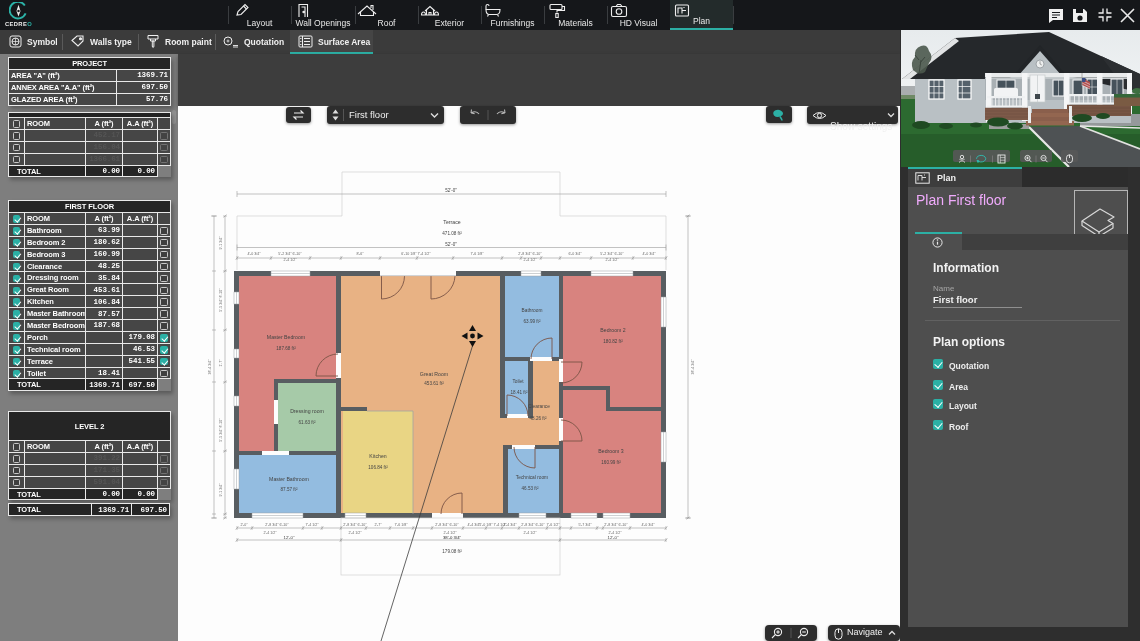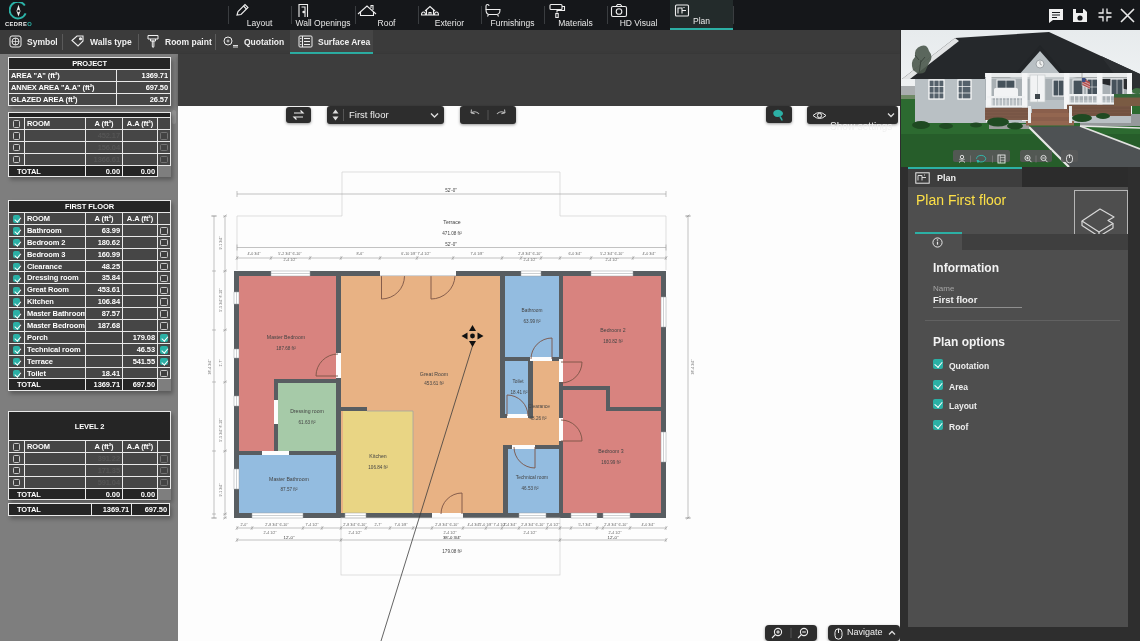--- a/index.html
+++ b/index.html
@@ -19,21 +19,21 @@
   #toolbar2 { left:0; top:30px; width:900px; height:24px; background:#3b3b3b; }
   .t2b { position:absolute; top:0; height:24px; color:#f0f0f0; font-size:8.5px; font-weight:bold; white-space:nowrap; }
   .t2sep { position:absolute; top:4px; width:1px; height:16px; background:#5a5a5a; }
   
   #sidebar { left:0; top:54px; width:178px; height:587px; background:#7e7e7e; }
   table.st { border-collapse:collapse; width:162px; table-layout:fixed; box-shadow:2px 3px 4px rgba(0,0,0,.28); }
   table.st td { border:1px solid #e9e9e9; color:#fff; font-size:7.5px; font-weight:bold; letter-spacing:-0.1px;
     padding:0 2px; height:11.9px; overflow:hidden; white-space:nowrap; background:#464646; }
   td.hdr { background:#252525 !important; text-align:center; font-size:9px; }
   td.tot { background:#252525 !important; }
-  td.num { text-align:right; }
+  td.num { text-align:right;font-family:Liberation Mono, monospace; }
   td.cbc { padding:0 !important; text-align:center; background:#464646; }
   .cb { display:inline-block; width:7.5px; height:7.5px; border:1px solid #c8c8c8;
     border-radius:1.5px; background:#3f3f3f; vertical-align:middle; position:relative; }
   .cb.on { background:#2bb0a5; border-color:#2bb0a5; }
   .cb.on:after { content:""; position:absolute; left:1.8px; top:0.2px; width:2.6px; height:4.6px;
     border:solid #fff; border-width:0 1.3px 1.3px 0; transform:rotate(40deg); }
   .dimtx { color:#555555 !important; }
   
   #band { left:178px; top:54px; width:722px; height:52px; background:#3d3d3d;
     box-shadow:0 2px 4px rgba(0,0,0,.35); }
@@ -241,21 +241,21 @@
       <tr>
             <td>AREA "A" (ft²)</td>
             <td class="num">1369.71</td>
           </tr>
       <tr>
             <td>ANNEX AREA "A.A" (ft²)</td>
             <td class="num">697.50</td>
           </tr>
       <tr>
             <td>GLAZED AREA (ft²)</td>
-            <td class="num">26.57</td>
+            <td class="num">57.76</td>
           </tr>
     </tbody>
       </table>
 
     <table class="st abs" style="left:8px;top:58px">
       <colgroup>
           <col style="width:16px">
           <col style="width:61px">
           <col style="width:37px">
           <col style="width:35px">
@@ -916,21 +916,21 @@
     <div class="abs" style="left:8px;top:137px;width:114px;height:20px;background:#3d3d3d;border-top:2.5px solid #2cb0a5">
       <svg class="abs" style="left:7px;top:3px" width="15" height="12" viewBox="0 0 15 12">
           <g stroke="#e8e8e8" stroke-width="1" fill="none">
             <rect x="0.8" y="0.8" width="13.4" height="10.4"></rect>
             <path d="M3 8.5 V3.5 h4 v5 M7 5.5 h4 M9.5 3.5 v-1" stroke-width=".9"></path>
           </g>
         </svg>
       <div class="abs" style="left:29px;top:4px;font-size:9px;font-weight:bold;color:#f0f0f0">Plan</div>
     </div>
     <div id="rpcontent">
-      <div class="abs" style="left:8px;top:5px;font-size:14px;color:#fde047">Plan First floor</div>
+      <div class="abs" style="left:8px;top:5px;font-size:14px;color:#f0abfc">Plan First floor</div>
       <div class="abs" style="left:166px;top:3px;width:54px;height:54px;border:1px solid #b5b5b5">
         <svg width="52" height="52" viewBox="0 0 52 52">
             <g stroke="#d8d8d8" stroke-width="1.2" fill="none" stroke-linejoin="round">
           <path d="M7 30 L25 18 L39 26 L33 29.5 L38 32.5 L24 41 Z"></path>
           <path d="M7 30 L7 34.5 L24 45.5 L38 37 L38 32.5 M24 41 L24 45.5"></path>
         </g>
           </svg>
       </div>
       <div class="abs" style="left:7px;top:44.5px;width:47px;height:2.5px;background:#2cb0a5"></div>
       <div class="abs" style="left:54px;top:47px;width:166px;height:16px;background:#3f3f3f"></div>

